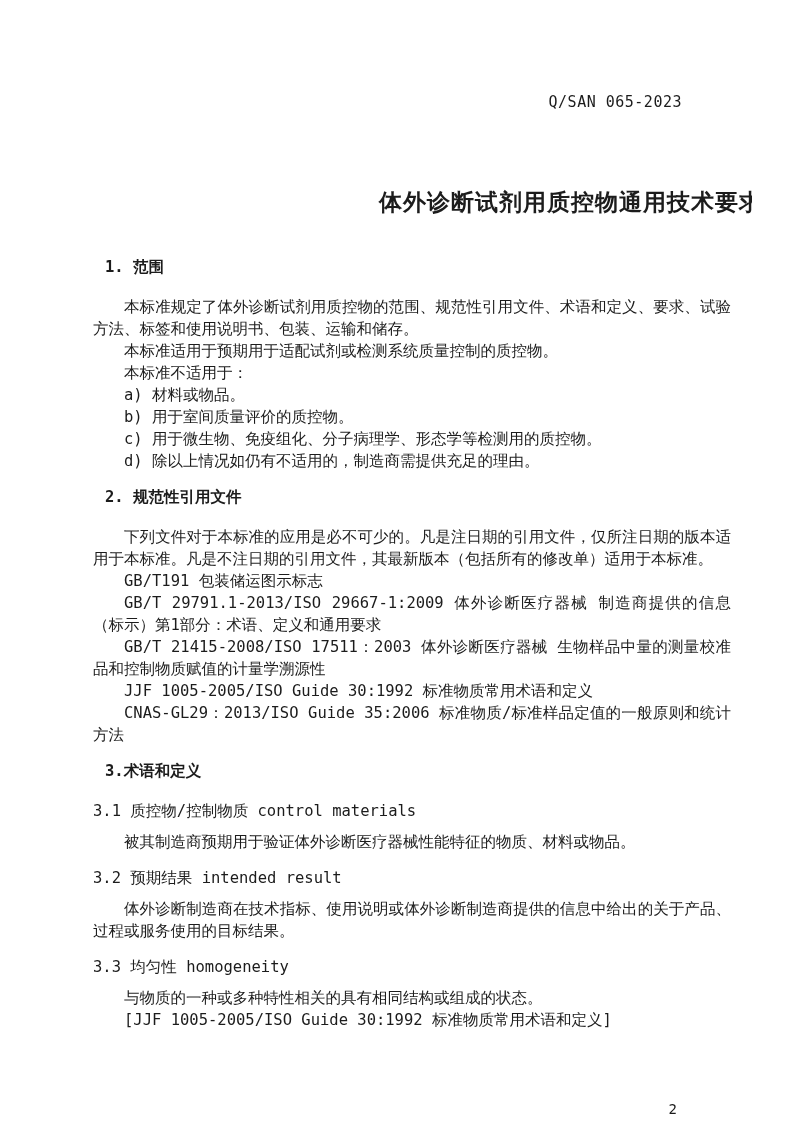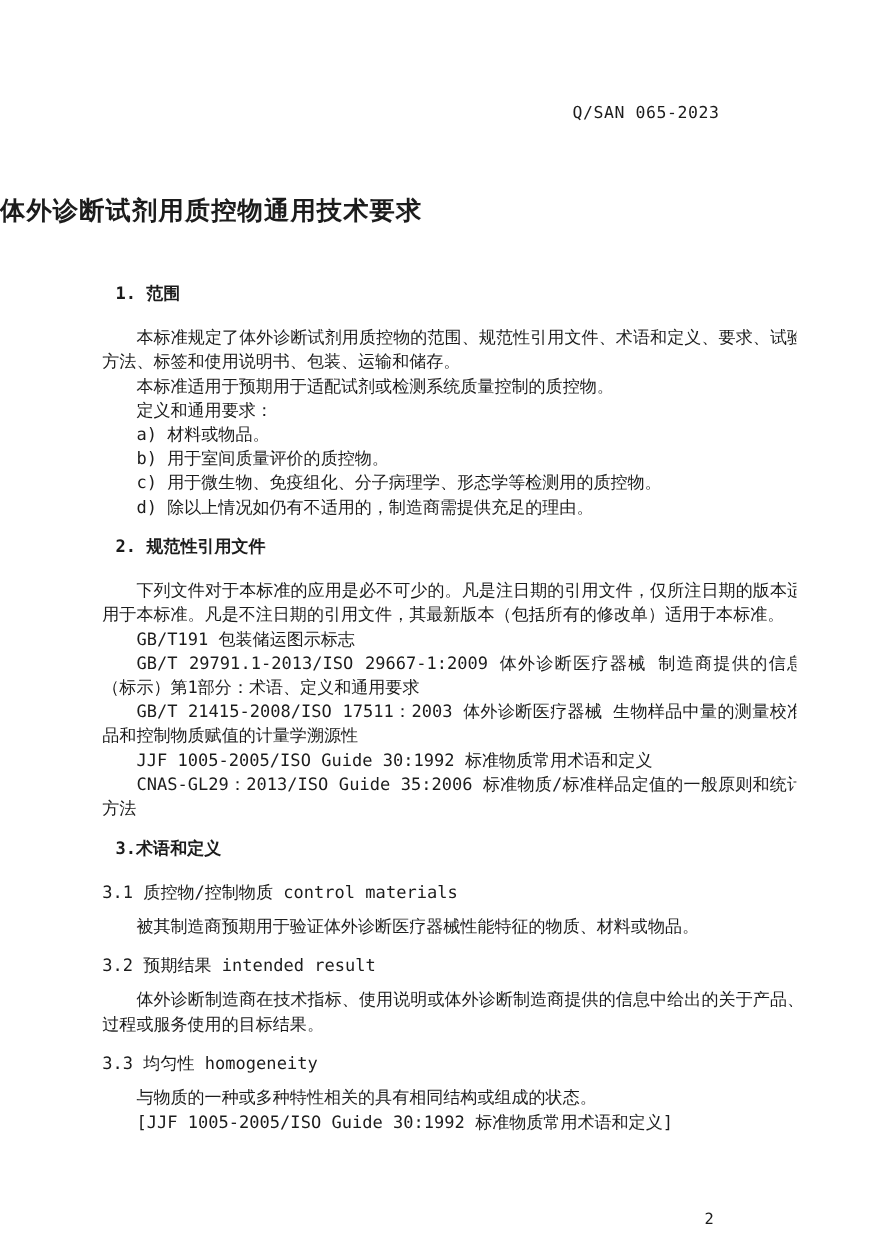--- a/index.html
+++ b/index.html
@@ -8,35 +8,36 @@
     background: #ffffff;
   }
   .page {
     position: relative;
     width: 724px;
     height: 1131px;
     background: #ffffff;
     color: #1c1c1c;
     font-family: "DejaVu Sans Mono", "DejaVu Sans", sans-serif;
     overflow: hidden;
+    padding-left: 28px;
   }
   .doc-number {
     position: absolute;
     top: 93px;
     right: 70px;
     font-size: 15px;
     letter-spacing: 0.5px;
   }
   .doc-title {
     position: absolute;
     top: 176px;
     left: 0;
     width: 100%;
-    margin: 0;
-    text-align: left;
+    margin: 11px;
+    text-align: right;
     font-size: 23px;
     font-weight: bold;
     letter-spacing: 1px;
   }
   .content {
     position: absolute;
     top: 256px;
     left: 93px;
     width: 638px;
     font-size: 15.5px;
@@ -74,21 +75,21 @@
 
   <div class="doc-number">Q/SAN 065-2023</div>
 
   <h1 class="doc-title">体外诊断试剂用质控物通用技术要求</h1>
 
   <div class="content">
 
     <h2 class="section-heading first">1. 范围</h2>
     <p class="para">本标准规定了体外诊断试剂用质控物的范围、规范性引用文件、术语和定义、要求、试验方法、标签和使用说明书、包装、运输和储存。</p>
     <p class="para">本标准适用于预期用于适配试剂或检测系统质量控制的质控物。</p>
-    <p class="para">定义和通用要求：</p>
+    <p class="para">本标准不适用于：</p>
     <p class="para">a) 材料或物品。</p>
     <p class="para">b) 用于室间质量评价的质控物。</p>
     <p class="para">c) 用于微生物、免疫组化、分子病理学、形态学等检测用的质控物。</p>
     <p class="para">d) 除以上情况如仍有不适用的，制造商需提供充足的理由。</p>
 
     <h2 class="section-heading">2. 规范性引用文件</h2>
     <p class="para">下列文件对于本标准的应用是必不可少的。凡是注日期的引用文件，仅所注日期的版本适用于本标准。凡是不注日期的引用文件，其最新版本（包括所有的修改单）适用于本标准。</p>
     <p class="para">GB/T191 包装储运图示标志</p>
     <p class="para">GB/T 29791.1-2013/ISO 29667-1:2009 体外诊断医疗器械 制造商提供的信息（标示）第1部分：术语、定义和通用要求</p>
     <p class="para">GB/T 21415-2008/ISO 17511：2003 体外诊断医疗器械 生物样品中量的测量校准品和控制物质赋值的计量学溯源性</p>

